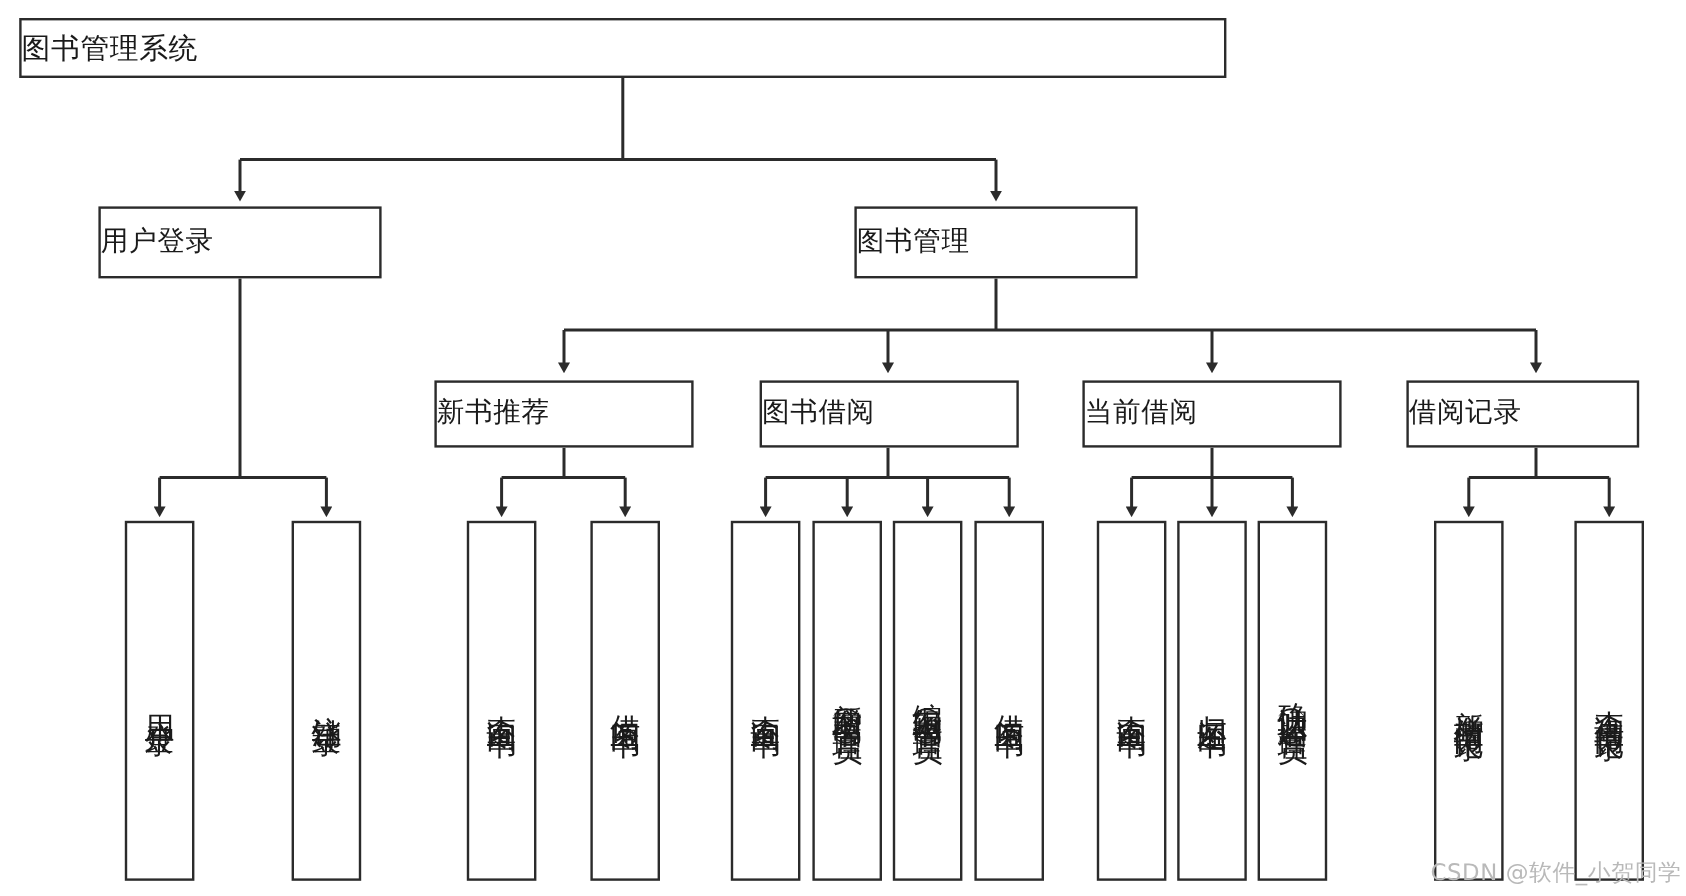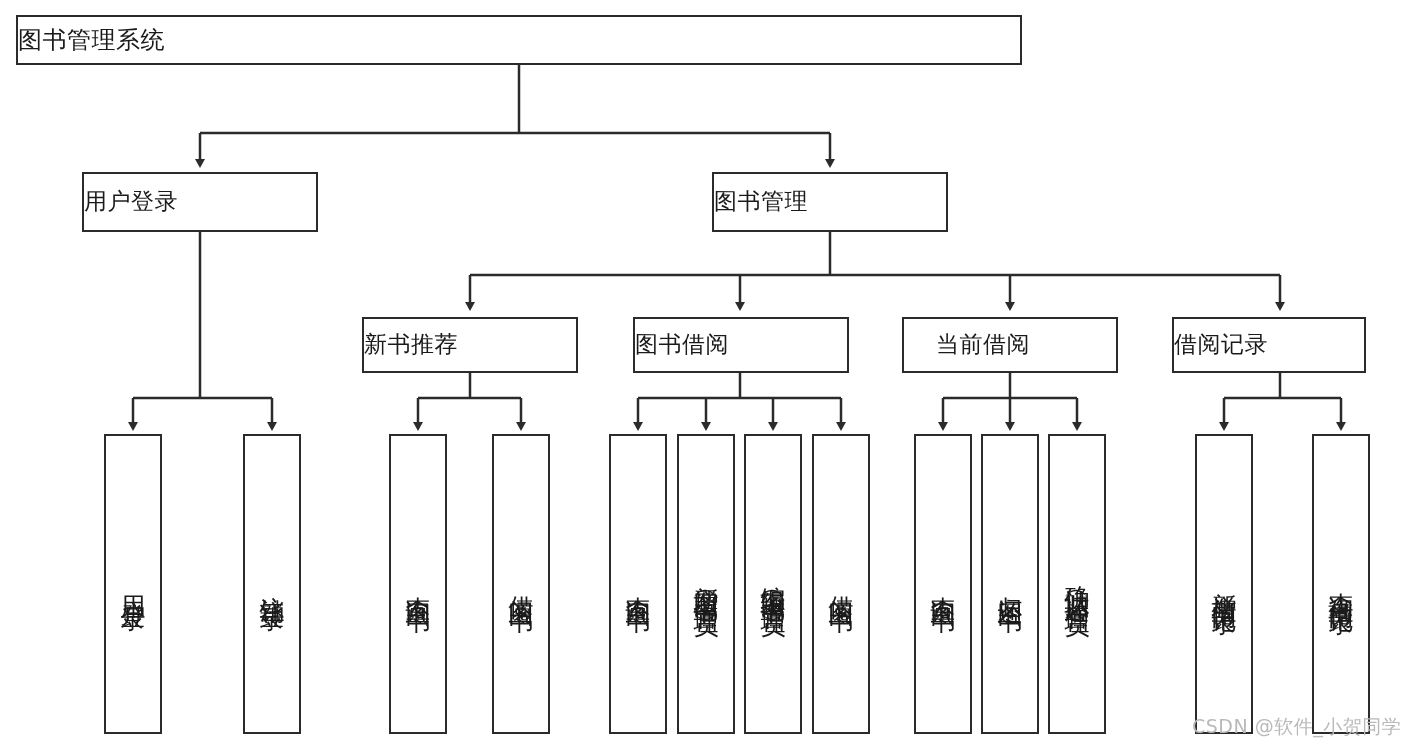--- a/index.html
+++ b/index.html
@@ -138,21 +138,21 @@
   <div class="node h" style="left:712px; top:172px; width:236px; height:60px;">
     <span class="lbl">图书管理</span>
   </div>
 
   <div class="node h" style="left:362px; top:317px; width:216px; height:56px;">
     <span class="lbl">新书推荐</span>
   </div>
   <div class="node h" style="left:633px; top:317px; width:216px; height:56px;">
     <span class="lbl">图书借阅</span>
   </div>
-  <div class="node h" style="left:902px; top:317px; width:216px; height:56px;padding-left:32px;">
+  <div class="node h" style="left:902px; top:317px; width:216px; height:56px;">
     <span class="lbl">当前借阅</span>
   </div>
   <div class="node h" style="left:1172px; top:317px; width:194px; height:56px;">
     <span class="lbl">借阅记录</span>
   </div>
 
   <div class="node v" style="left:104px; top:434px; width:58px; height:300px;">
     <span class="lbl">用户登录</span>
   </div>
   <div class="node v" style="left:243px; top:434px; width:58px; height:300px;">

